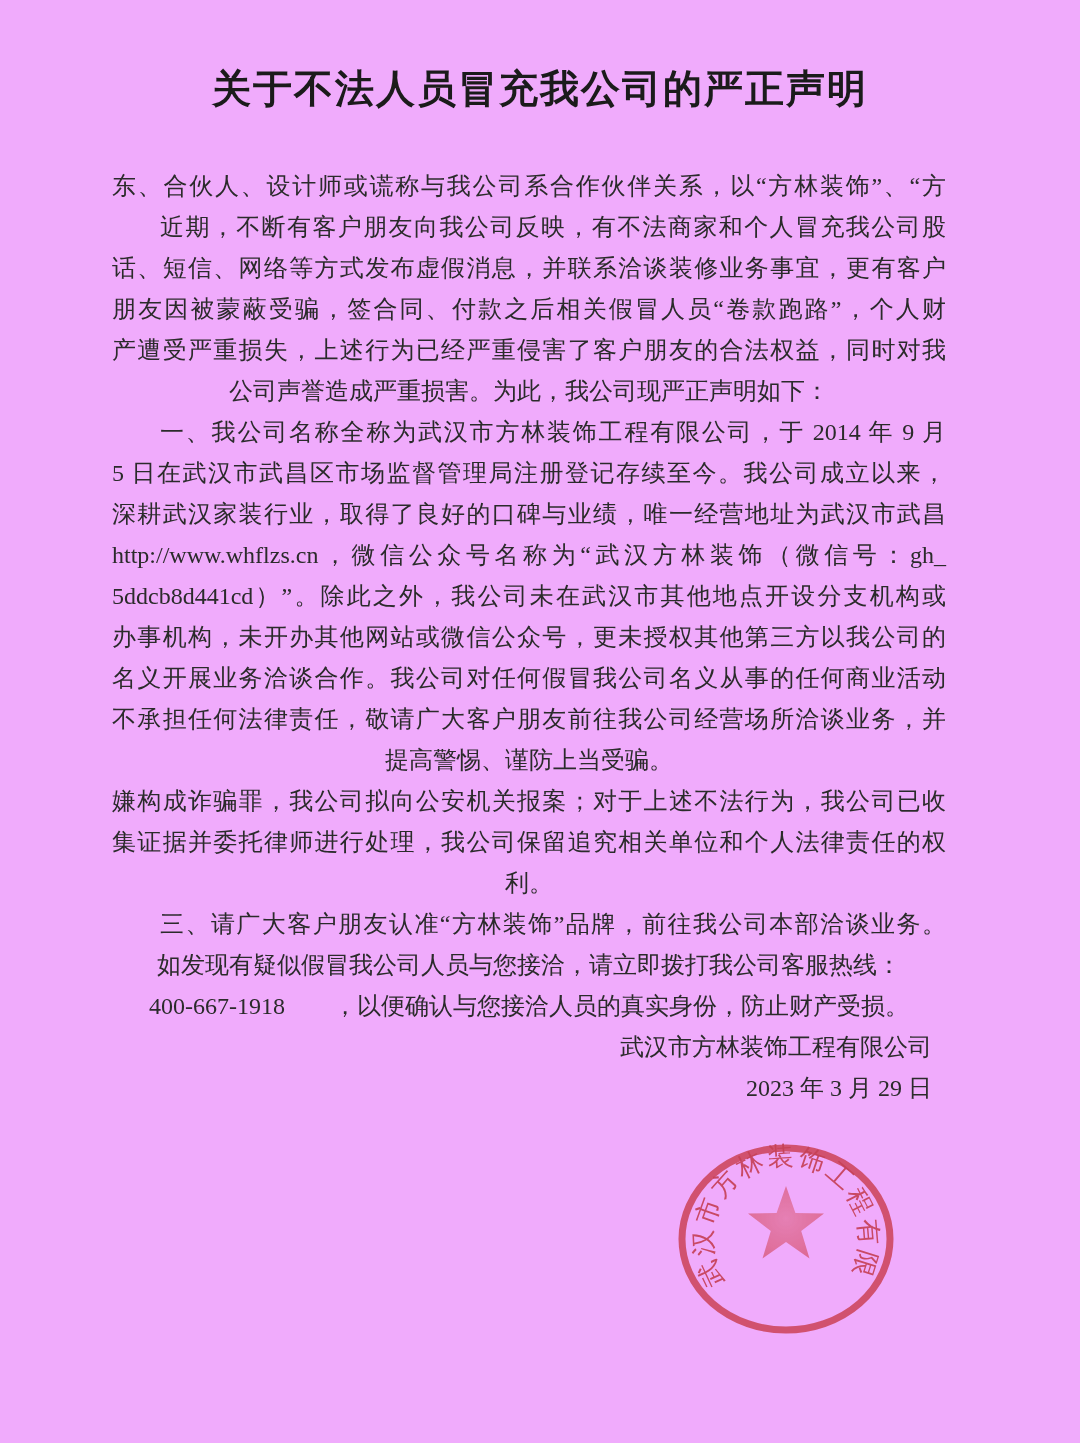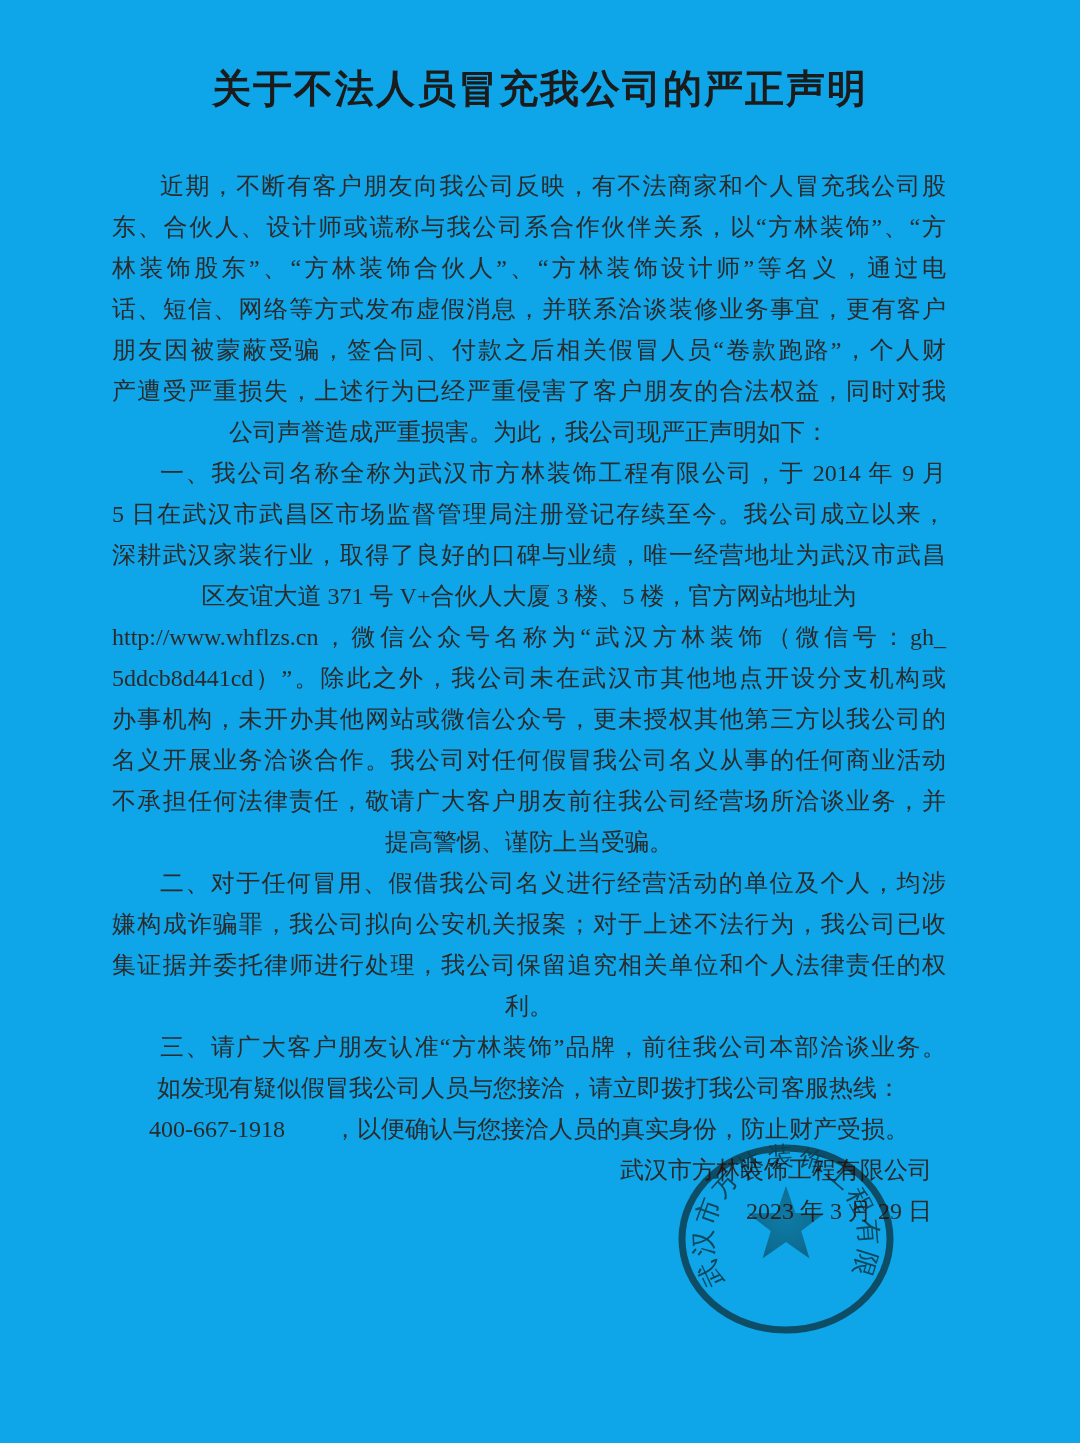--- a/index.html
+++ b/index.html
@@ -1,20 +1,20 @@
 <!DOCTYPE html>
 <html><head>
 <meta charset="utf-8">
 <style>
   html, body { margin: 0; padding: 0; background: #e9e9e9; }
   .page {
     position: relative;
     width: 1080px;
     height: 1443px;
-    background: #0ea5e9;
+    background: #f0abfc;
     font-family: "Liberation Serif", "DejaVu Serif", serif;
     color: #2a2a2a;
     overflow: hidden;
     box-shadow: 0 0 4px rgba(0,0,0,.15);
   }
   .doc-title {
     position: absolute;
     top: 62px;
     left: 0;
     width: 1080px;
@@ -51,38 +51,35 @@
   .seal svg { width: 100%; height: 100%; }
 </style>
 </head>
 <body>
 
 <div class="page">
 
   <div class="doc-title">关于不法人员冒充我公司的严正声明</div>
 
   <div class="body-text">
+    <div class="line full">东、合伙人、设计师或谎称与我公司系合作伙伴关系，以“方林装饰”、“方</div>
     <div class="line full indent">近期，不断有客户朋友向我公司反映，有不法商家和个人冒充我公司股</div>
-    <div class="line full">东、合伙人、设计师或谎称与我公司系合作伙伴关系，以“方林装饰”、“方</div>
-    <div class="line full">林装饰股东”、“方林装饰合伙人”、“方林装饰设计师”等名义，通过电</div>
     <div class="line full">话、短信、网络等方式发布虚假消息，并联系洽谈装修业务事宜，更有客户</div>
     <div class="line full">朋友因被蒙蔽受骗，签合同、付款之后相关假冒人员“卷款跑路”，个人财</div>
     <div class="line full">产遭受严重损失，上述行为已经严重侵害了客户朋友的合法权益，同时对我</div>
     <div class="line short">公司声誉造成严重损害。为此，我公司现严正声明如下：</div>
     <div class="line full indent">一、我公司名称全称为武汉市方林装饰工程有限公司，于 2014 年 9 月</div>
     <div class="line full">5 日在武汉市武昌区市场监督管理局注册登记存续至今。我公司成立以来，</div>
     <div class="line full">深耕武汉家装行业，取得了良好的口碑与业绩，唯一经营地址为武汉市武昌</div>
-    <div class="line short">区友谊大道 371 号 V+合伙人大厦 3 楼、5 楼，官方网站地址为</div>
     <div class="line full">http://www.whflzs.cn，微信公众号名称为“武汉方林装饰（微信号：gh_</div>
     <div class="line full">5ddcb8d441cd）”。除此之外，我公司未在武汉市其他地点开设分支机构或</div>
     <div class="line full">办事机构，未开办其他网站或微信公众号，更未授权其他第三方以我公司的</div>
     <div class="line full">名义开展业务洽谈合作。我公司对任何假冒我公司名义从事的任何商业活动</div>
     <div class="line full">不承担任何法律责任，敬请广大客户朋友前往我公司经营场所洽谈业务，并</div>
     <div class="line short">提高警惕、谨防上当受骗。</div>
-    <div class="line full indent">二、对于任何冒用、假借我公司名义进行经营活动的单位及个人，均涉</div>
     <div class="line full">嫌构成诈骗罪，我公司拟向公安机关报案；对于上述不法行为，我公司已收</div>
     <div class="line full">集证据并委托律师进行处理，我公司保留追究相关单位和个人法律责任的权</div>
     <div class="line short">利。</div>
     <div class="line full indent">三、请广大客户朋友认准“方林装饰”品牌，前往我公司本部洽谈业务。</div>
     <div class="line short">如发现有疑似假冒我公司人员与您接洽，请立即拨打我公司客服热线：</div>
     <div class="line short">400-667-1918　　，以便确认与您接洽人员的真实身份，防止财产受损。</div>
     <div class="line sig">武汉市方林装饰工程有限公司</div>
     <div class="line sig">2023 年 3 月 29 日</div>
   </div>
 

